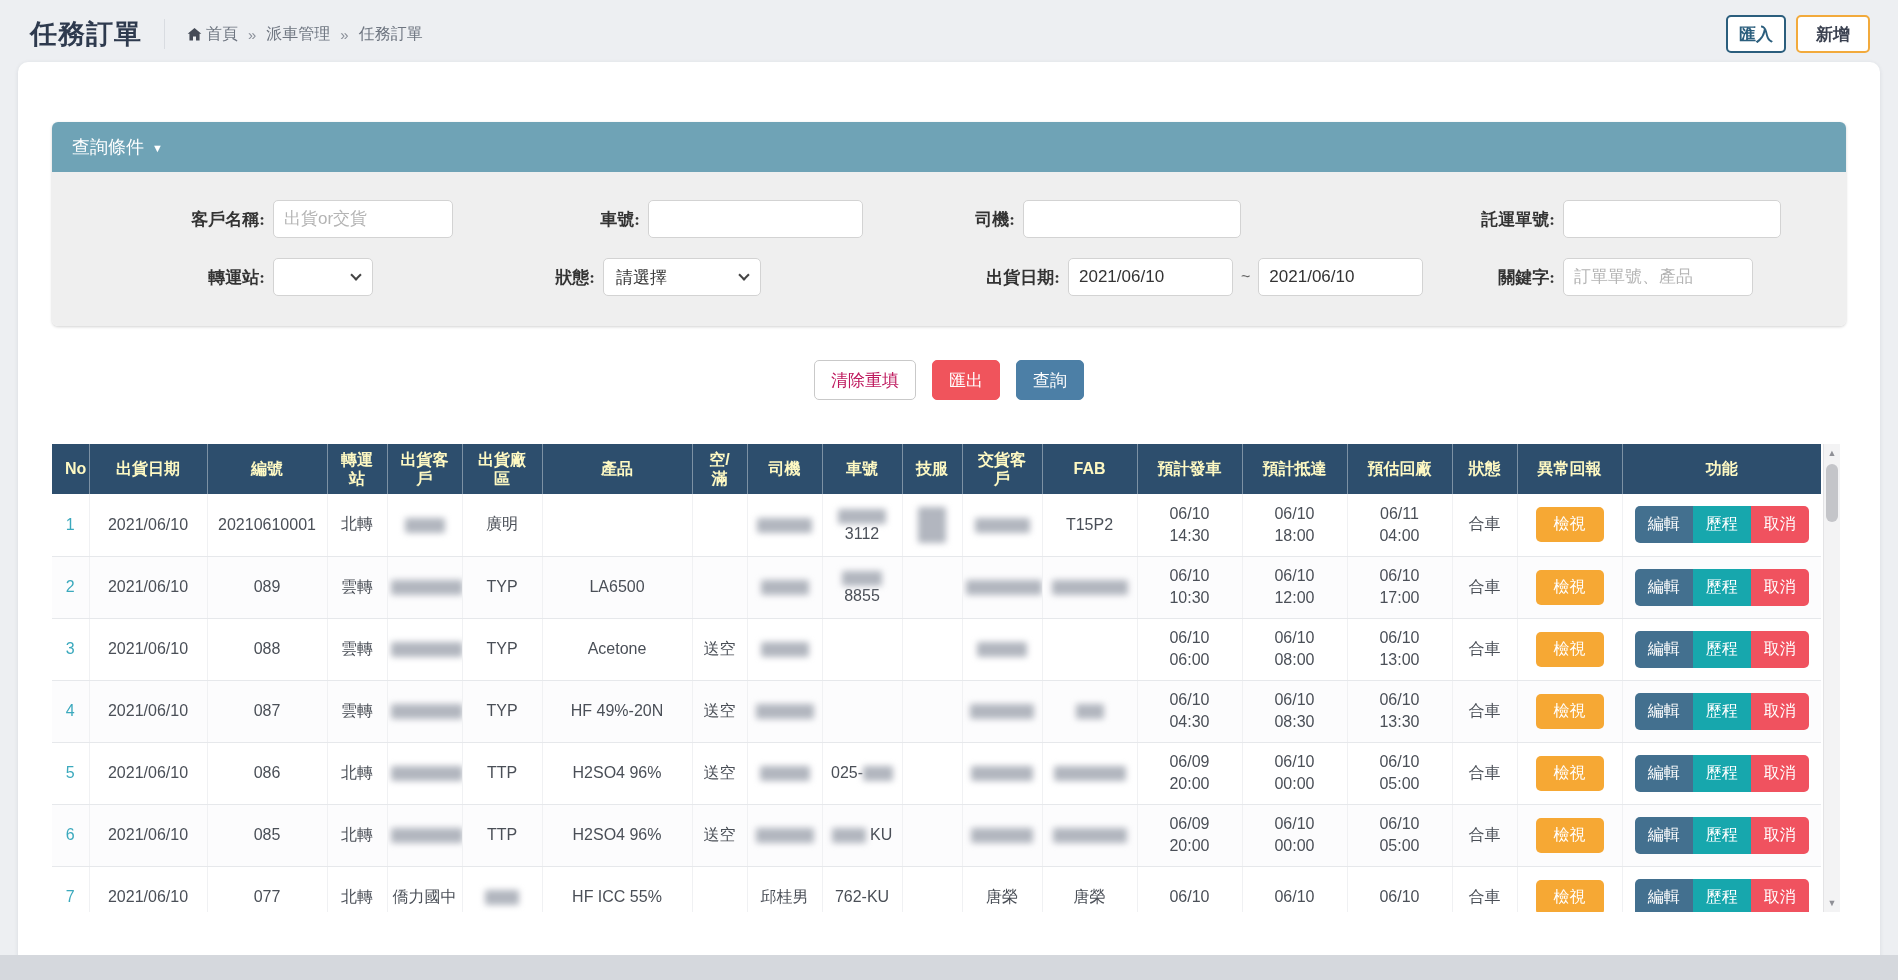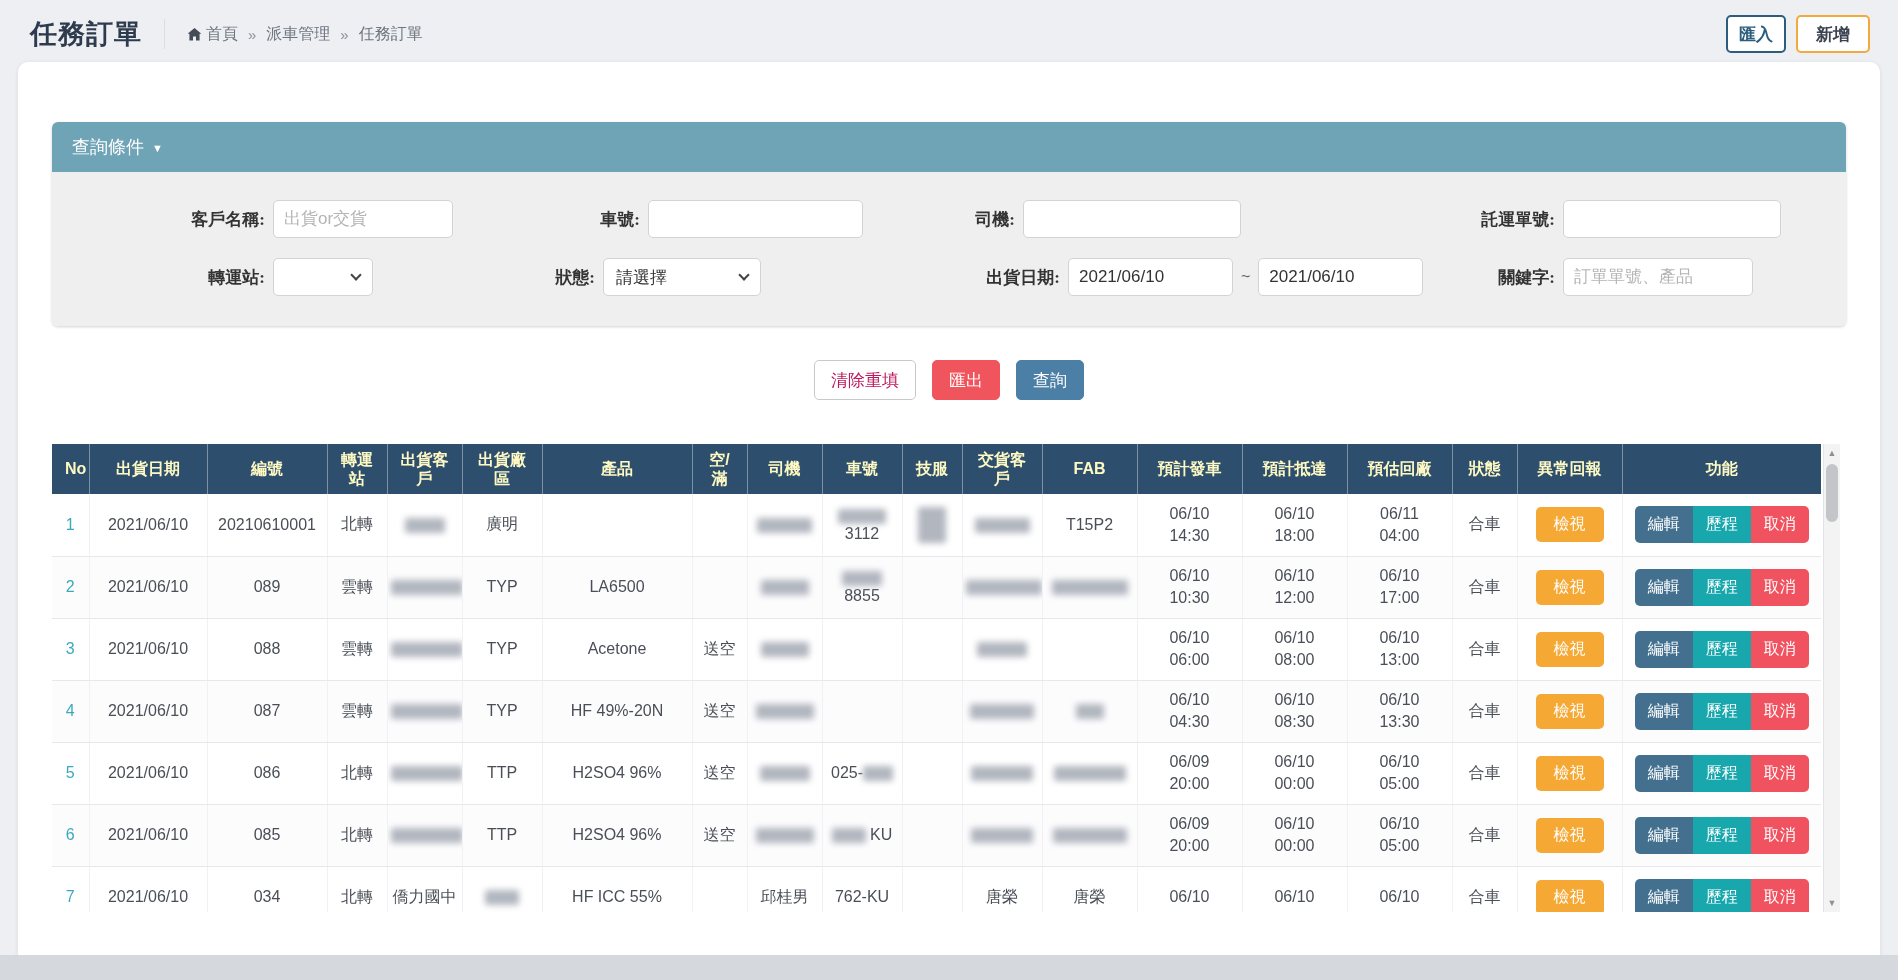--- a/index.html
+++ b/index.html
@@ -471,21 +471,21 @@
             <td><button class="btn-view">檢視</button></td>
             <td><div class="btn-group">
                 <button class="ab-edit">編輯</button>
                 <button class="ab-history">歷程</button>
                 <button class="ab-cancel">取消</button>
               </div></td>
           </tr>
           <tr>
             <td><span class="no-link">7</span></td>
             <td>2021/06/10</td>
-            <td>034</td>
+            <td>077</td>
             <td>北轉</td>
             <td>僑力國中</td>
             <td>
               <div><span class="blur" style="width: 34px;"></span></div>
             </td>
             <td>HF ICC 55%</td>
             <td></td>
             <td>邱桂男</td>
             <td>762-KU</td>
             <td></td>

